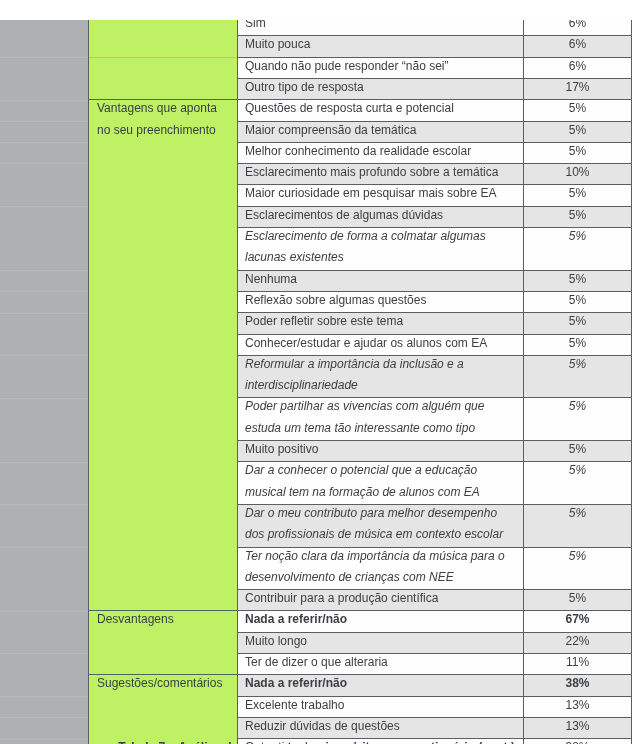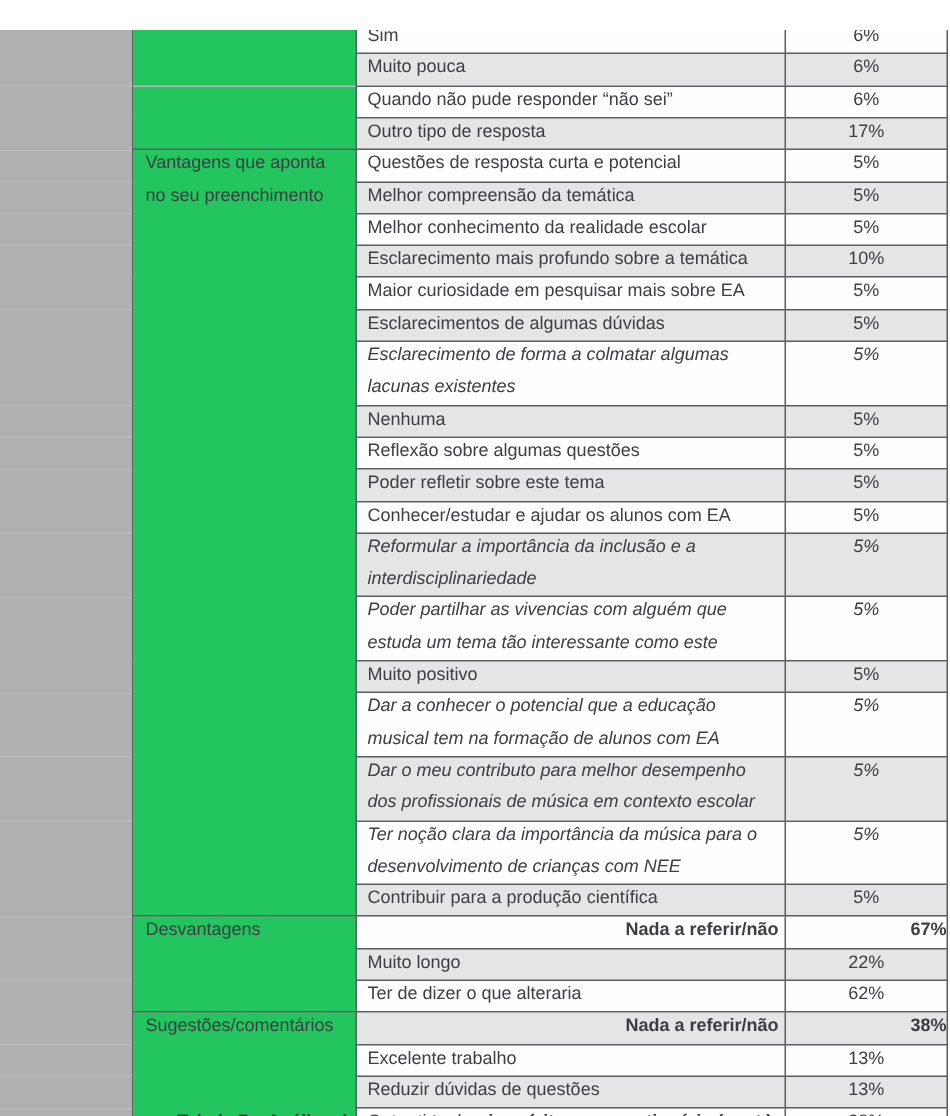--- a/index.html
+++ b/index.html
@@ -16,27 +16,27 @@
         border-bottom:1px solid #5a5d61;box-sizing:border-box;}
   .faint{position:absolute;left:0;width:88px;height:1px;background:#b7b9bb;}
   .faint2{position:absolute;left:89px;width:148px;height:1px;background:#b7b9bb;z-index:5;}
 
   table.maintable{position:absolute;left:88px;top:-5.9px;border-collapse:collapse;
         table-layout:fixed;width:543px;}
   table.maintable td{margin:0;vertical-align:top;
         font-size:12px;line-height:21.3px;color:#3b3e42;
         border:1px solid #5a5d61;padding:0;}
   table.maintable td > .ct{display:block;margin-top:-2.0px;}
-  table.maintable td.cat{padding:0 10px 0 8px;background:#22c55e;
+  table.maintable td.cat{padding:0 10px 0 8px;background:#bef264;
         vertical-align:top;}
   table.maintable td.ans{padding:0 4px 0 7px;}
   table.maintable td.pct{text-align:center;padding:0;}
   table.maintable td.sh{background:#e5e5e5;}
   table.maintable td.wh{background:#fefefe;}
-  table.maintable td.b{font-weight:bold;text-align:right;}
+  table.maintable td.b{font-weight:bold;}
   table.maintable tr.h1 td{height:20.3px;}
   table.maintable tr.h2 td{height:41.6px;font-style:italic;}
 
   #caption{position:absolute;left:0;top:737.4px;width:633px;text-align:center;
         font-size:12px;line-height:20px;font-weight:bold;color:#3b3e42;white-space:nowrap;}
 
 </style>
 </head>
 <body>
 
@@ -113,21 +113,21 @@
             </td>
             <td class="ans wh">
               <div class="ct">Questões de resposta curta e potencial</div>
             </td>
             <td class="pct wh">
               <div class="ct">5%</div>
             </td>
           </tr>
           <tr class="h1">
             <td class="ans sh">
-              <div class="ct">Melhor compreensão da temática</div>
+              <div class="ct">Maior compreensão da temática</div>
             </td>
             <td class="pct sh">
               <div class="ct">5%</div>
             </td>
           </tr>
           <tr class="h1">
             <td class="ans wh">
               <div class="ct">Melhor conhecimento da realidade escolar</div>
             </td>
             <td class="pct wh">
@@ -201,21 +201,21 @@
           <tr class="h2">
             <td class="ans sh">
               <div class="ct">Reformular a importância da inclusão e a interdisciplinariedade</div>
             </td>
             <td class="pct sh">
               <div class="ct">5%</div>
             </td>
           </tr>
           <tr class="h2">
             <td class="ans wh">
-              <div class="ct">Poder partilhar as vivencias com alguém que estuda um tema tão interessante como este</div>
+              <div class="ct">Poder partilhar as vivencias com alguém que estuda um tema tão interessante como tipo</div>
             </td>
             <td class="pct wh">
               <div class="ct">5%</div>
             </td>
           </tr>
           <tr class="h1">
             <td class="ans sh">
               <div class="ct">Muito positivo</div>
             </td>
             <td class="pct sh">
@@ -271,21 +271,21 @@
             </td>
             <td class="pct sh">
               <div class="ct">22%</div>
             </td>
           </tr>
           <tr class="h1">
             <td class="ans wh">
               <div class="ct">Ter de dizer o que alteraria</div>
             </td>
             <td class="pct wh">
-              <div class="ct">62%</div>
+              <div class="ct">11%</div>
             </td>
           </tr>
           <tr class="h1">
             <td class="cat" rowspan="4">
               <div class="ct">Sugestões/comentários</div>
             </td>
             <td class="ans sh b">
               <div class="ct">Nada a referir/não</div>
             </td>
             <td class="pct sh b">

